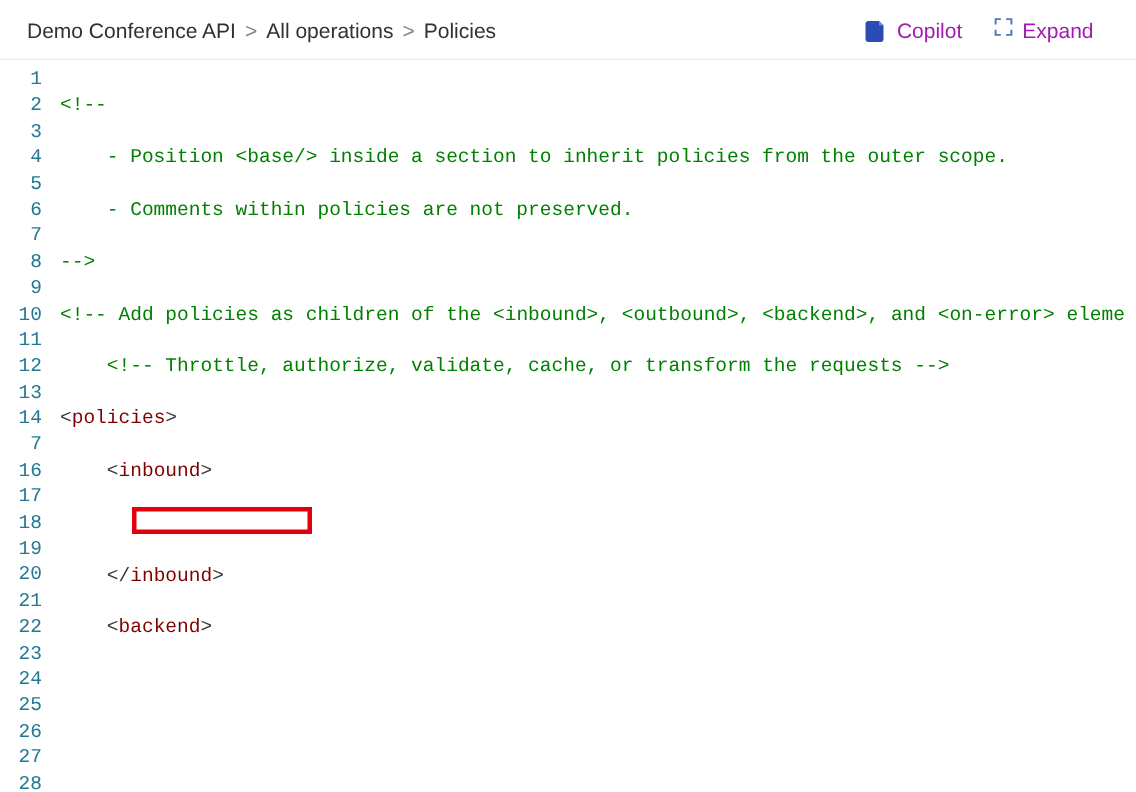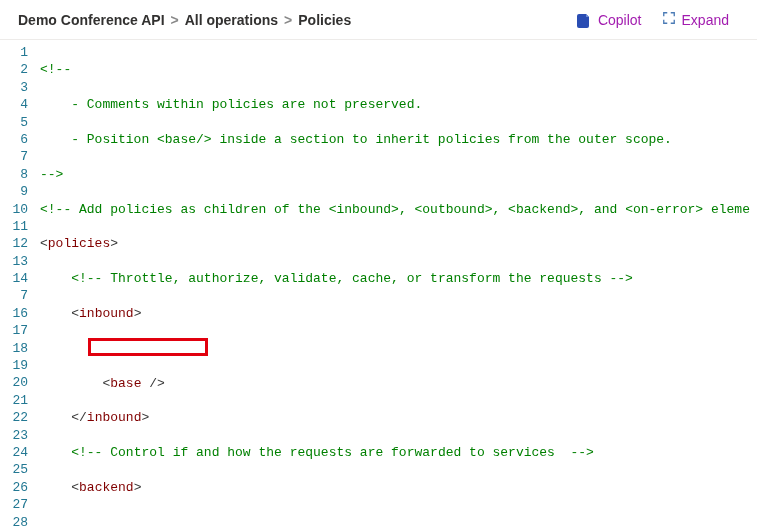--- a/index.html
+++ b/index.html
@@ -19,21 +19,20 @@
     padding: 8px 18px 8px 18px;
     border-bottom: 1px solid #edebe9;
     height: 40px;
   }
   .breadcrumb {
     display: flex;
     align-items: flex-start;
     gap: 6px;
     color: #323130;
     font-size: 14px;
-    font-weight: bold;
   }
   .breadcrumb .sep { color: #888; }
   .actions { display: flex; align-items: center; gap: 0; }
   .action-btn {
     display: inline-flex;
     align-items: center;
     gap: 6px;
     padding: 4px 10px;
     cursor: pointer;
     font-size: 14px;
@@ -138,31 +137,29 @@
     <div class="ln">22</div>
     <div class="ln">23</div>
     <div class="ln">24</div>
     <div class="ln">25</div>
     <div class="ln">26</div>
     <div class="ln">27</div>
     <div class="ln">28</div>
   </div>
   <div class="code">
 <div class="line"><span class="c-comment">&lt;!--</span></div>
+<div class="line"><span class="c-comment">    - Position &lt;base/&gt; inside a section to inherit policies from the outer scope.</span></div>
 <div class="line"><span class="c-comment">    - Comments within policies are not preserved.</span></div>
-<div class="line"><span class="c-comment">    - Position &lt;base/&gt; inside a section to inherit policies from the outer scope.</span></div>
 <div class="line"><span class="c-comment">--&gt;</span></div>
 <div class="line"><span class="c-comment">&lt;!-- Add policies as children of the </span><span class="c-comment">&lt;inbound&gt;</span><span class="c-comment">, </span><span class="c-comment">&lt;outbound&gt;</span><span class="c-comment">, </span><span class="c-comment">&lt;backend&gt;</span><span class="c-comment">, and </span><span class="c-comment">&lt;on-error&gt;</span><span class="c-comment"> eleme</span></div>
+<div class="line">    <span class="c-comment">&lt;!-- Throttle, authorize, validate, cache, or transform the requests --&gt;</span></div>
 <div class="line"><span class="c-punct">&lt;</span><span class="c-tag">policies</span><span class="c-punct">&gt;</span></div>
-<div class="line">    <span class="c-comment">&lt;!-- Throttle, authorize, validate, cache, or transform the requests --&gt;</span></div>
 <div class="line">    <span class="c-punct">&lt;</span><span class="c-tag">inbound</span><span class="c-punct">&gt;</span></div>
 <div class="line"><div class="redbox"></div></div>
-<div class="line">        <span class="c-punct">&lt;</span><span class="c-tag">base</span><span class="c-punct"> /&gt;</span></div>
 <div class="line">    <span class="c-punct">&lt;/</span><span class="c-tag">inbound</span><span class="c-punct">&gt;</span></div>
-<div class="line">    <span class="c-comment">&lt;!-- Control if and how the requests are forwarded to services  --&gt;</span></div>
 <div class="line">    <span class="c-punct">&lt;</span><span class="c-tag">backend</span><span class="c-punct">&gt;</span></div>
 
 
 
 
 
 
 
 
 

